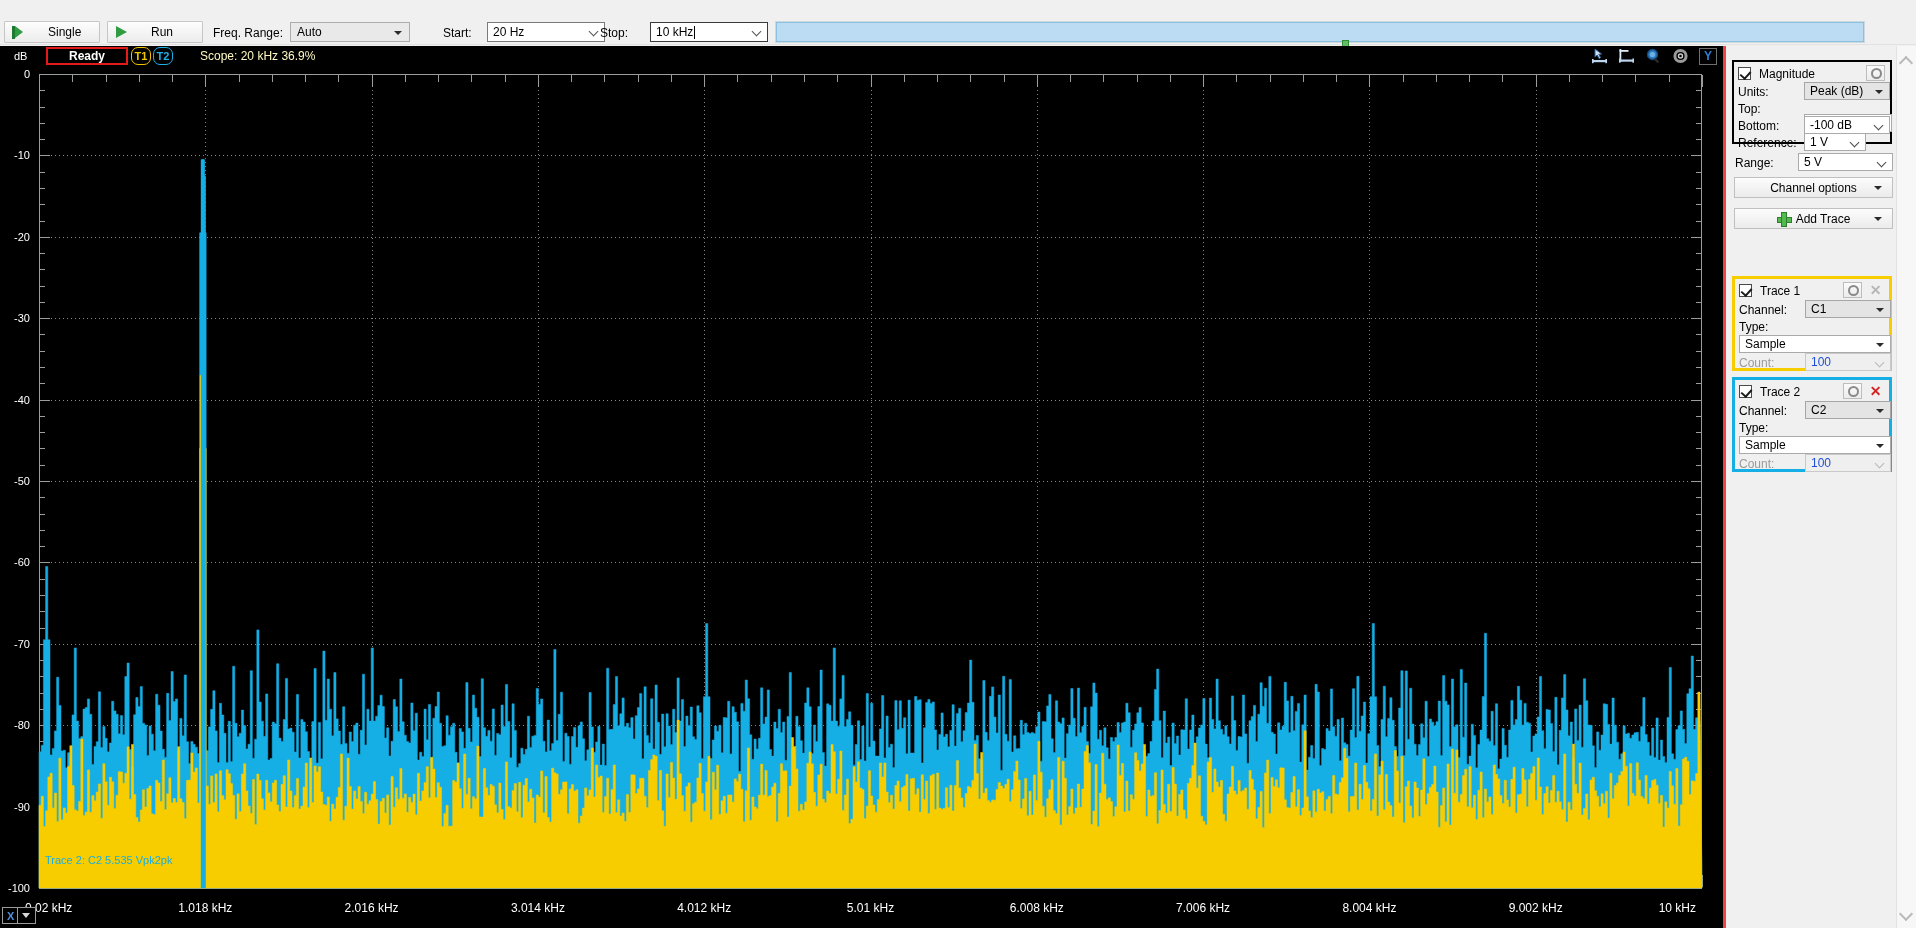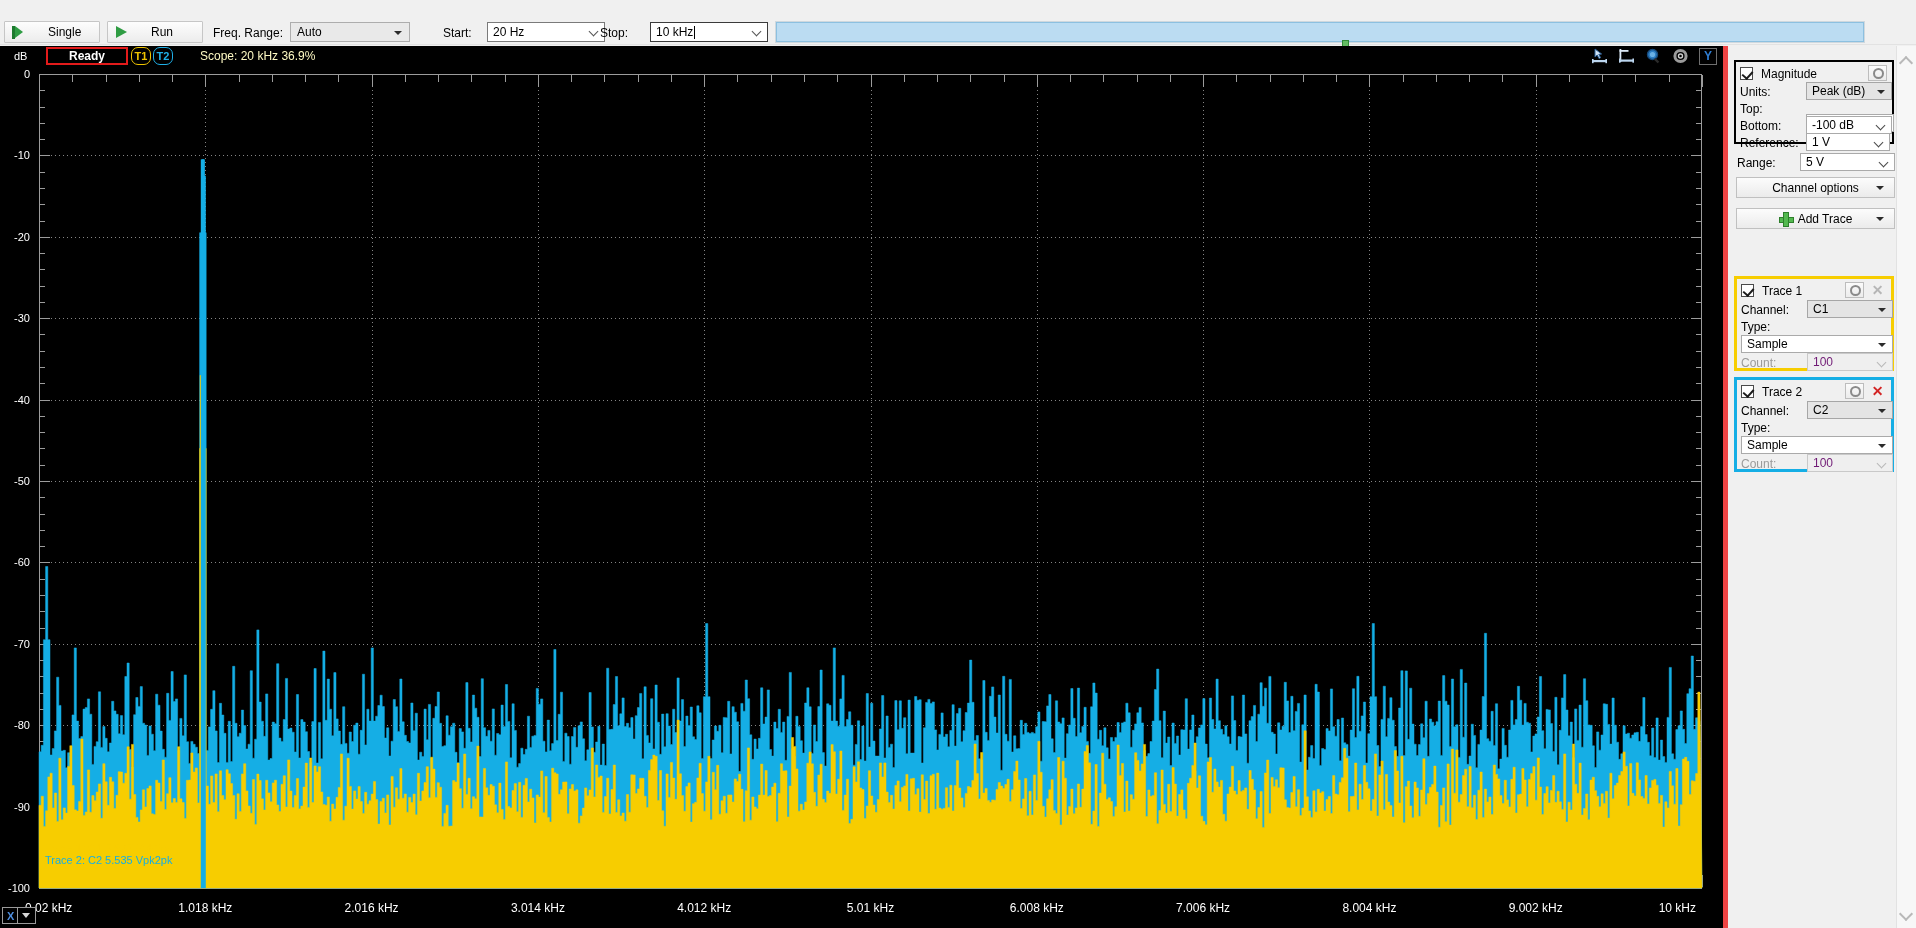--- a/index.html
+++ b/index.html
@@ -164,21 +164,21 @@
   .xy-btn .xlab { color:#4f8fe0; font-weight:bold; font-size:11px; padding-left:4px; }
   .xy-btn .sep { width:1px; height:15px; background:#9a9a9a; margin-left:3px; }
   .xy-btn .dn {
     width:0;height:0;margin-left:4px;
     border-left:4px solid transparent;border-right:4px solid transparent;border-top:5px solid #d8d8d8;
   }
 
   
   .rightpanel {
     position: absolute; left: 1723px; top: 46px; width: 193px; height: 882px;
-    background: #f0f0f0; border-left: 5px solid #ef4444; padding-left: 44px;
+    background: #f0f0f0; border-left: 3px solid #ef4444; padding-left: 44px;
   }
   .rp-inner { position:absolute; left:0; top:0; width: 172px; height:882px; }
 
   .group-magnitude {
     position:absolute; left: 6px; top: 14px; width: 160px; height: 84px;
     border: 2px solid #000; background: #f0f0f0; padding: 3px 4px;
   }
   .rowline { position: relative; height: 17px; margin-bottom: 0px; display:flex; align-items:center; }
   .chk {
     width: 13px; height: 13px; background:#fff; border:1px solid #4a4a4a; position: relative; flex:none;
@@ -201,21 +201,21 @@
     font-size: 14px; font-weight: bold; line-height: 1;
   }
   .xbtn.dis { color:#b6b6b6; }
   .xbtn.en  { color:#d32424; }
 
   .ctl {
     position:absolute; height: 18px; border: 1px solid #aaa; background:#fff;
     display:flex; align-items:center; padding-left:5px; font-size:12px;
   }
   .ctl.gray { background:#e4e4e4; border-color:#a6a6a6; }
-  .ctl.dis  { background:#efefef; border-color:#c9c9c9; color:#701a75; }
+  .ctl.dis  { background:#efefef; border-color:#c9c9c9; color:#1d4ed8; }
   .ctl .dncaret {
     position:absolute; right:6px; top:7px; width:0;height:0;
     border-left:4px solid transparent;border-right:4px solid transparent;border-top:4px solid #2b2b2b;
   }
   .ctl .dnchev {
     position:absolute; right:7px; top:5px; width:7px;height:7px;
     border-right: 1.5px solid #4a4a4a; border-bottom: 1.5px solid #4a4a4a; transform: rotate(45deg);
   }
   .ctl.dis .dnchev { border-color:#b9b9b9; }
 
@@ -641,21 +641,21 @@
             <span class="dnchev"></span>
           </div>
 
           <span class="flabel" style="left:0; top:37px;">Bottom:</span>
           <div class="ctl" style="left:66px; top:34px; width:86px;">
             <span>-100 dB</span>
             <span class="dnchev"></span>
           </div>
 
           <span class="flabel" style="left:0; top:54px;">Reference:</span>
-          <div class="ctl" style="left:66px; top:51px; width:84px;">
+          <div class="ctl" style="left:66px; top:51px; width:62px;">
             <span>1 V</span>
             <span class="dnchev"></span>
           </div>
         </div>
       </div>
 
       <span class="flabel" style="left:9px; top:110px;">Range:</span>
       <div class="ctl" style="left:72px; top:107px; width:95px;">
         <span>5 V</span>
         <span class="dnchev"></span>

